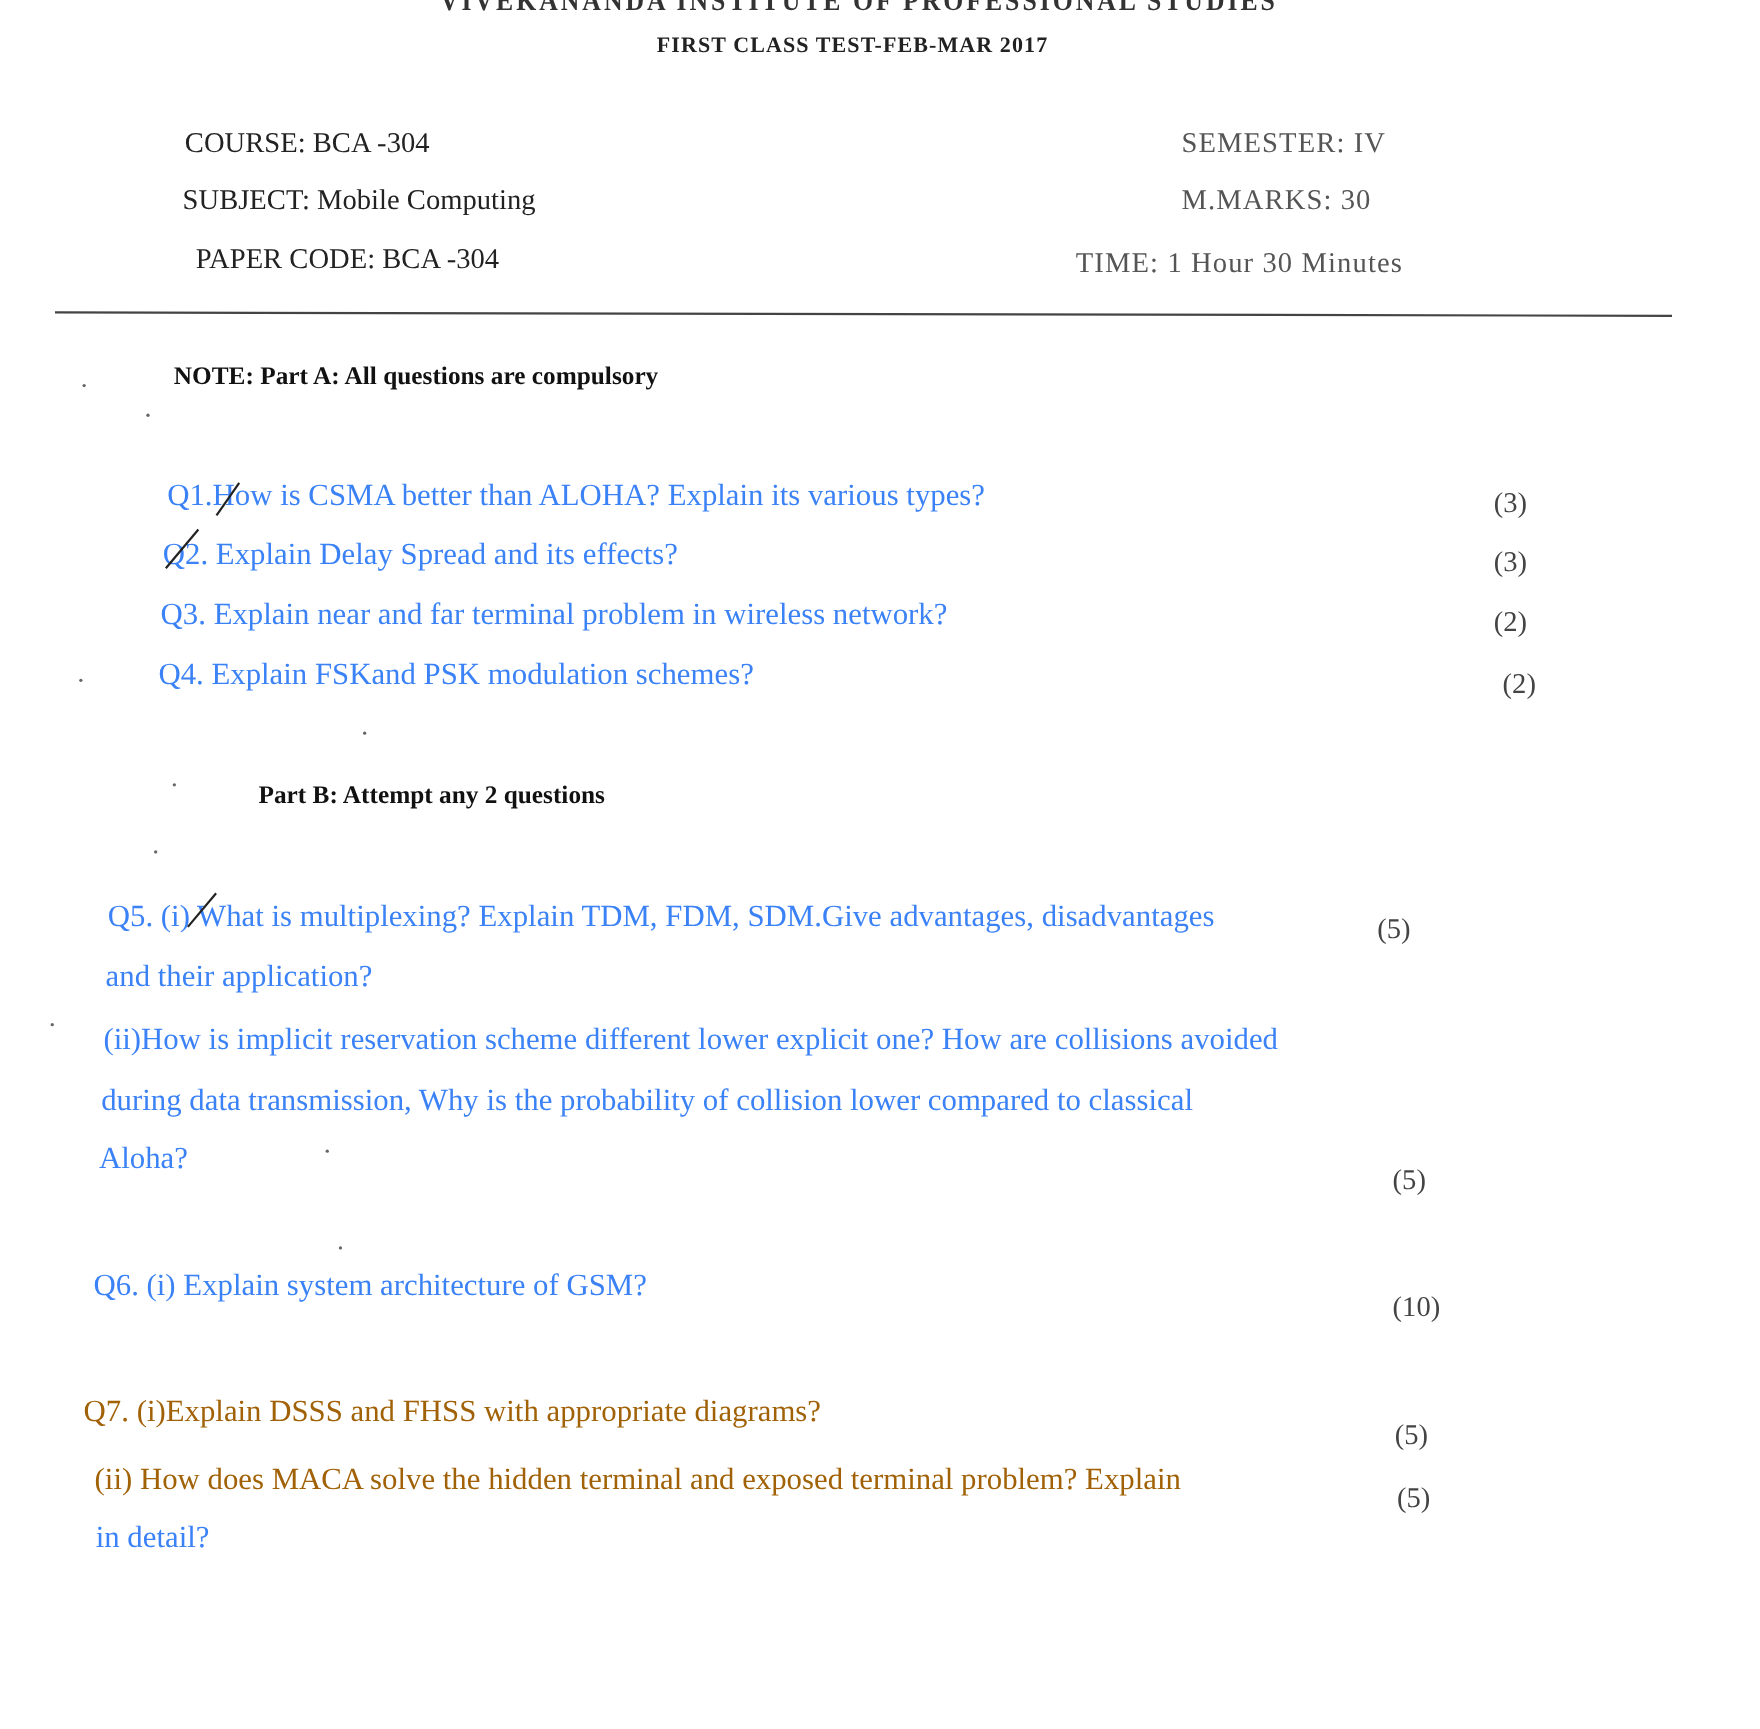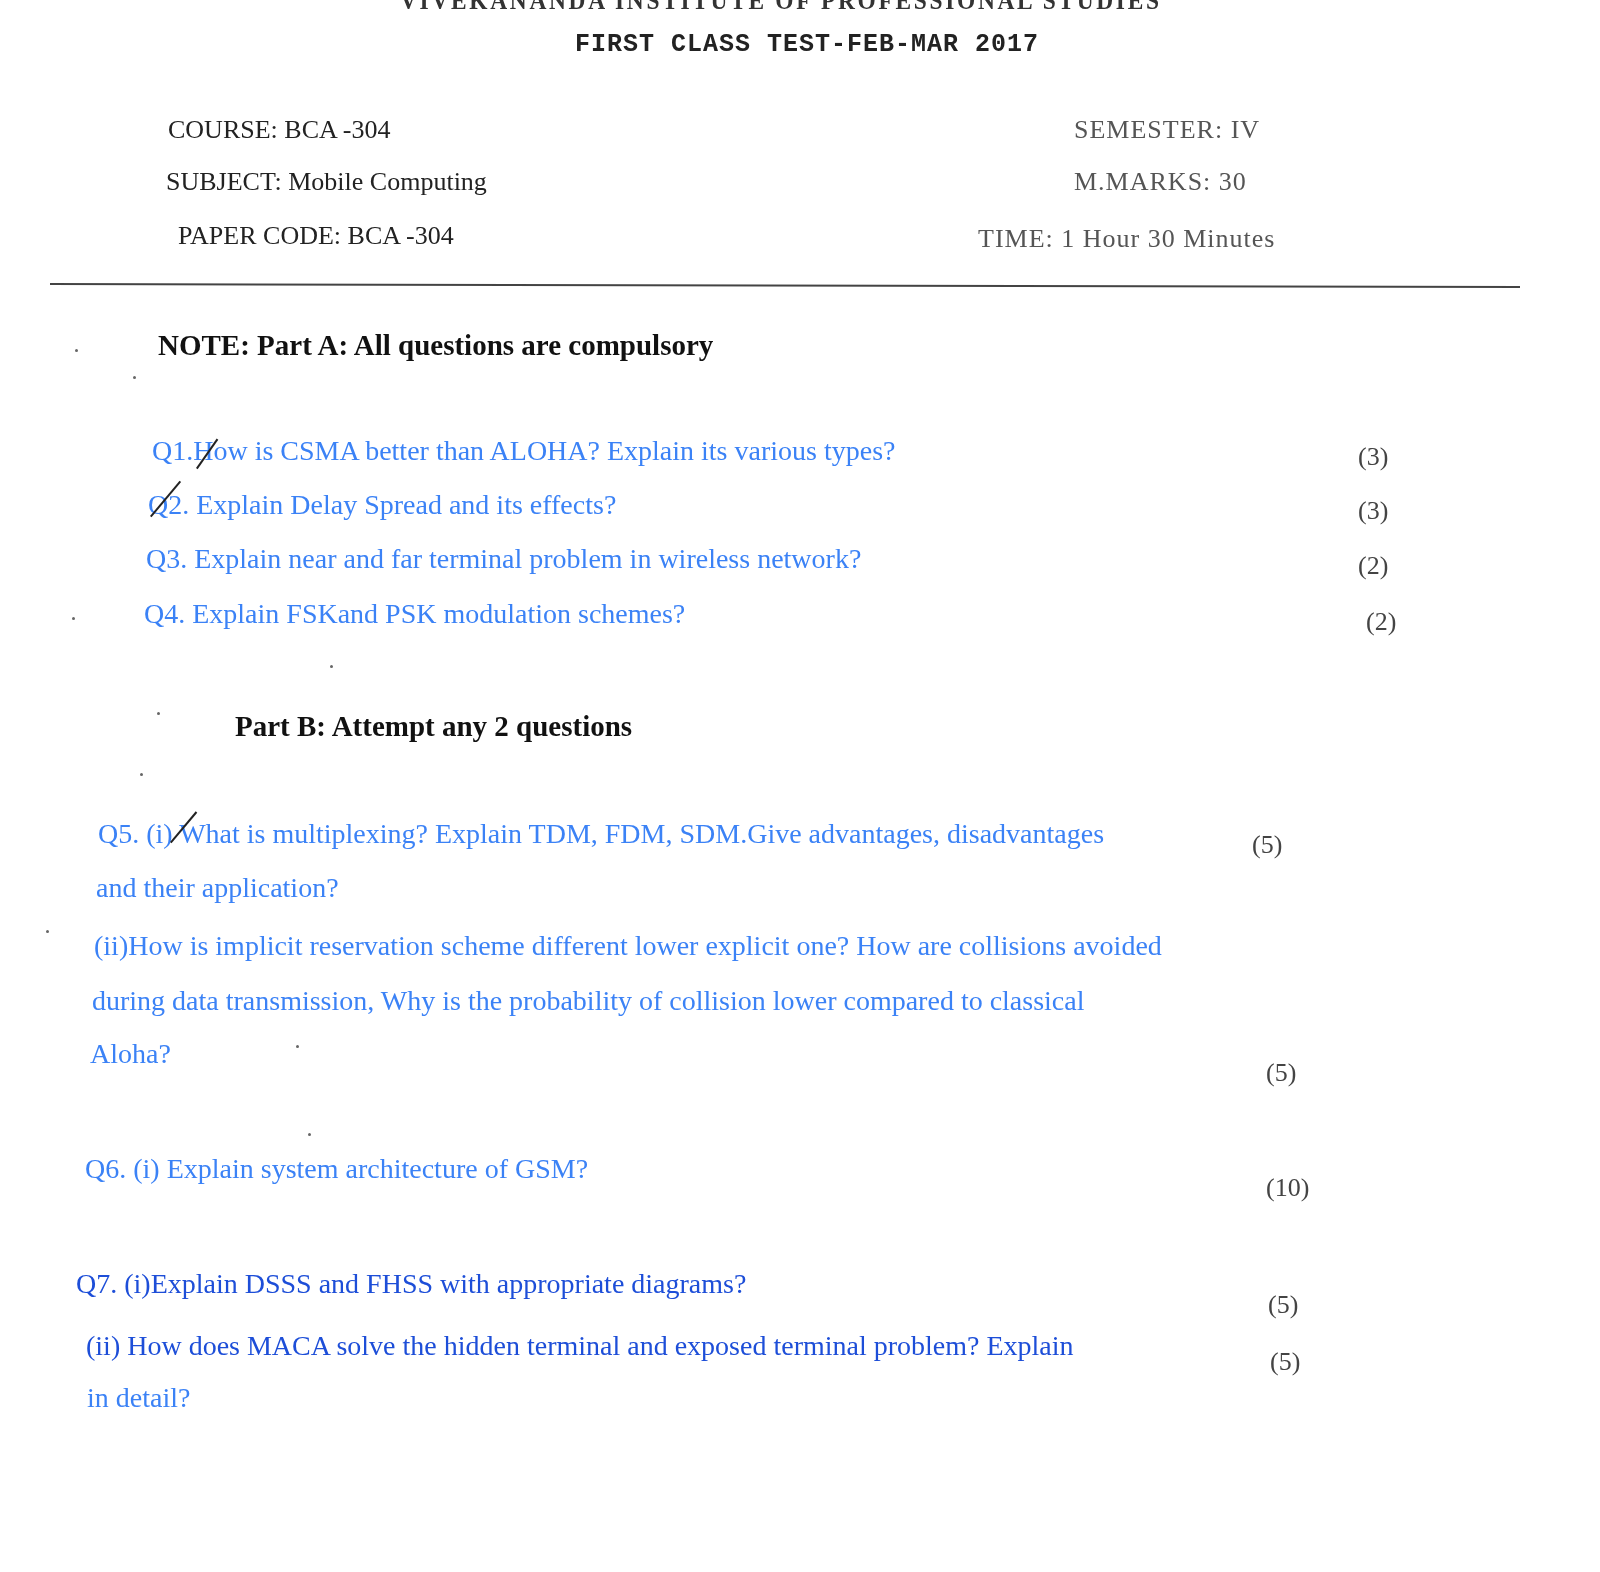--- a/index.html
+++ b/index.html
@@ -15,34 +15,33 @@
       font-family: "Liberation Serif", "DejaVu Serif", serif;
       color: #1a1a1a;
     }
     .abs { position: absolute; white-space: nowrap; }
     .institute {
       top: -14px; left: 400px;
       font-size: 26px; font-weight: bold; letter-spacing: 3px;
       color: #333; transform: scaleX(0.9); transform-origin: left;
     }
     .title {
-      top: 30px; left: 575px;
-      font-size: 25px; font-weight: bold; letter-spacing: 1px;
+      top: 30px; left: 597px;
+      font-size: 20px; font-weight: bold; letter-spacing: 1px;
       color: #222;
-      font-family: Liberation Mono, monospace;
     }
     .meta { font-size: 26px; color: #222; }
     .meta-right { font-size: 26px; color: #555; letter-spacing: 1px; }
     .rule {
       position: absolute; left: 50px; top: 283px; width: 1470px; height: 2px;
       background: #444; transform: rotate(0.12deg); transform-origin: left;
     }
-    .section-head { font-size: 29px; font-weight: bold; color: #111; }
+    .section-head { font-size: 23px; font-weight: bold; color: #111; }
     .q { font-size: 28px; color: #3b82f6; }
-    .q-faded { color: #1d4ed8; }
+    .q-faded { color: #a16207; }
     .marks { font-size: 26px; color: #444; }
     .strike-mark {
       position: absolute; width: 2px; background: #222;
       transform-origin: bottom left;
     }
     .dot { position:absolute; width:3px; height:3px; background:#666; border-radius:50%; }
   </style>
 </head>
 <body>
 

